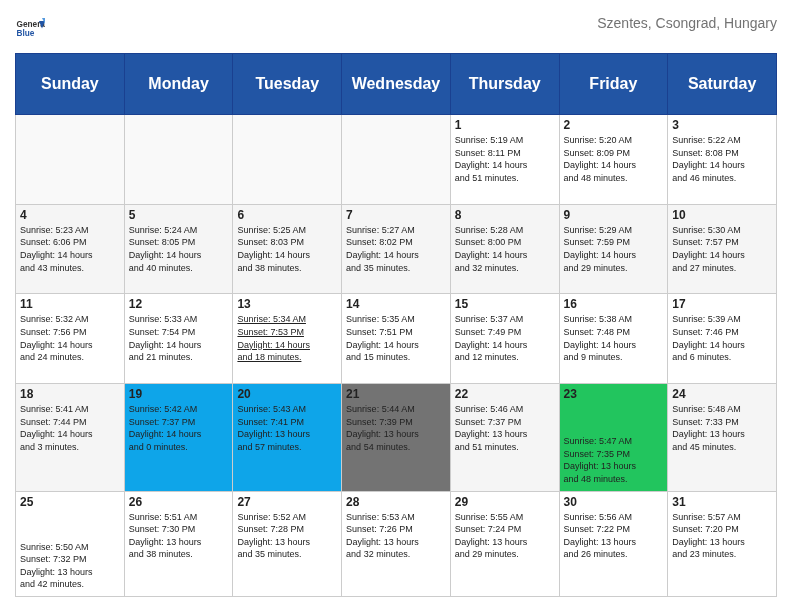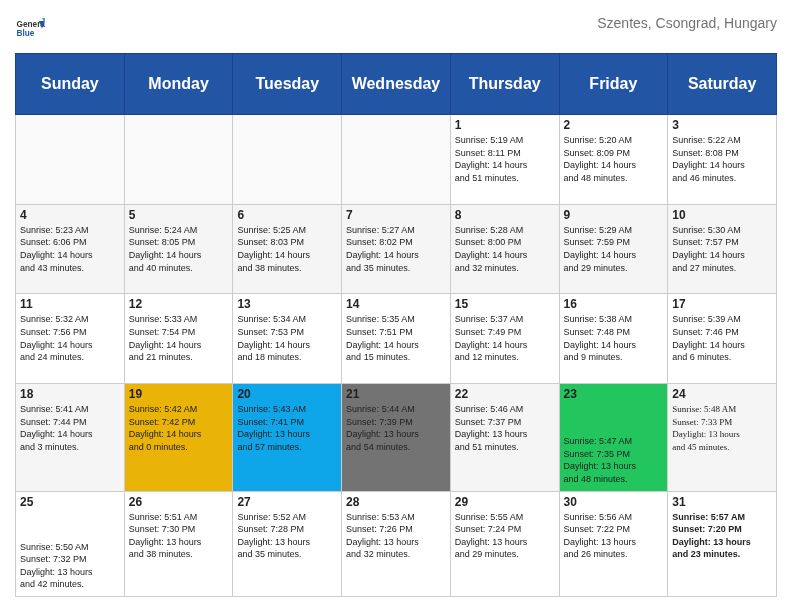--- a/index.html
+++ b/index.html
@@ -207,21 +207,21 @@
           </td>
           <td>
             <span class="day-num">12</span>
             <div class="day-info" style="white-space: pre-line;">Sunrise: 5:33 AM
 Sunset: 7:54 PM
 Daylight: 14 hours
 and 21 minutes.</div>
           </td>
           <td>
             <span class="day-num">13</span>
-            <div class="day-info" style="white-space: pre-line;">Sunrise: 5:34 AM
+            <div class="day-info" style="white-space: pre-line; text-decoration: underline;">Sunrise: 5:34 AM
 Sunset: 7:53 PM
 Daylight: 14 hours
 and 18 minutes.</div>
           </td>
           <td>
             <span class="day-num">14</span>
             <div class="day-info" style="white-space: pre-line;">Sunrise: 5:35 AM
 Sunset: 7:51 PM
 Daylight: 14 hours
 and 15 minutes.</div>
@@ -249,24 +249,24 @@
           </td>
         </tr>
         <tr>
           <td style="background: rgb(245, 245, 245);">
             <span class="day-num">18</span>
             <div class="day-info" style="white-space: pre-line;">Sunrise: 5:41 AM
 Sunset: 7:44 PM
 Daylight: 14 hours
 and 3 minutes.</div>
           </td>
-          <td style="background: #eab308;">
+          <td style="background: #0ea5e9;">
             <span class="day-num">19</span>
             <div class="day-info" style="white-space: pre-line;">Sunrise: 5:42 AM
-Sunset: 7:42 PM
+Sunset: 7:37 PM
 Daylight: 14 hours
 and 0 minutes.</div>
           </td>
           <td style="background: #0ea5e9;">
             <span class="day-num">20</span>
             <div class="day-info" style="white-space: pre-line;">Sunrise: 5:43 AM
 Sunset: 7:41 PM
 Daylight: 13 hours
 and 57 minutes.</div>
           </td>
@@ -286,21 +286,21 @@
           </td>
           <td style="background: #22c55e;">
             <span class="day-num">23</span>
             <div class="day-info" style="white-space: pre-line; margin-top: 34px;">Sunrise: 5:47 AM
 Sunset: 7:35 PM
 Daylight: 13 hours
 and 48 minutes.</div>
           </td>
           <td style="background: rgb(245, 245, 245);">
             <span class="day-num">24</span>
-            <div class="day-info" style="white-space: pre-line; font-family: Liberation Serif, serif;">Sunrise: 5:48 AM
+            <div class="day-info" style="white-space: pre-line;">Sunrise: 5:48 AM
 Sunset: 7:33 PM
 Daylight: 13 hours
 and 45 minutes.</div>
           </td>
         </tr>
         <tr>
           <td>
             <span class="day-num">25</span>
             <div class="day-info" style="white-space: pre-line; margin-top: 32px;">Sunrise: 5:50 AM
 Sunset: 7:32 PM
@@ -337,21 +337,21 @@
           </td>
           <td>
             <span class="day-num">30</span>
             <div class="day-info" style="white-space: pre-line;">Sunrise: 5:56 AM
 Sunset: 7:22 PM
 Daylight: 13 hours
 and 26 minutes.</div>
           </td>
           <td>
             <span class="day-num">31</span>
-            <div class="day-info" style="white-space: pre-line; font-weight: bold;">Sunrise: 5:57 AM
+            <div class="day-info" style="white-space: pre-line;">Sunrise: 5:57 AM
 Sunset: 7:20 PM
 Daylight: 13 hours
 and 23 minutes.</div>
           </td>
         </tr>
       </tbody>
   </table>
 </div>
 
 </body></html>

